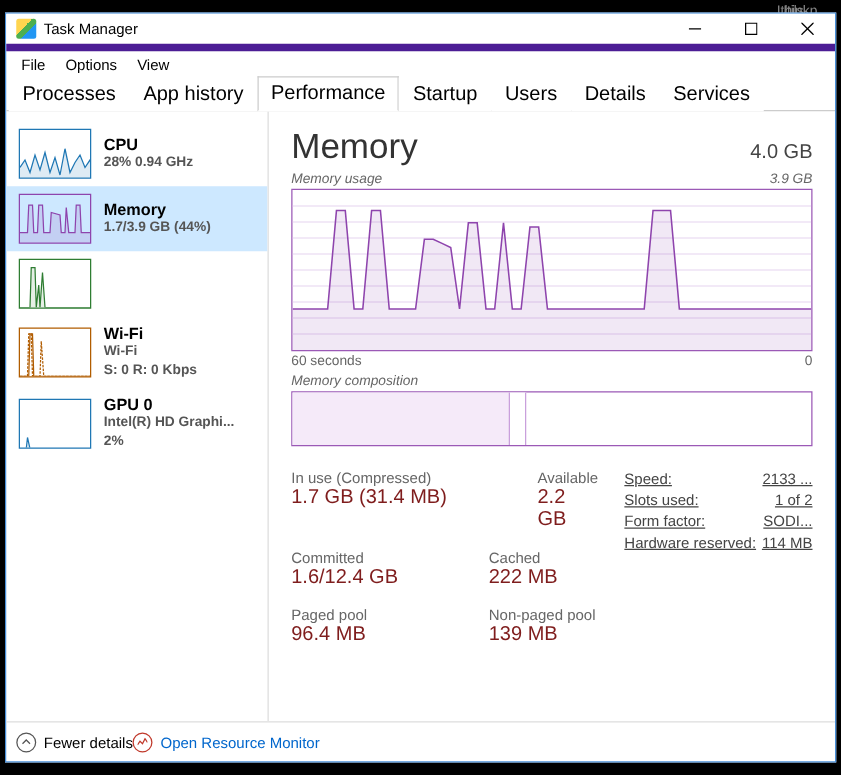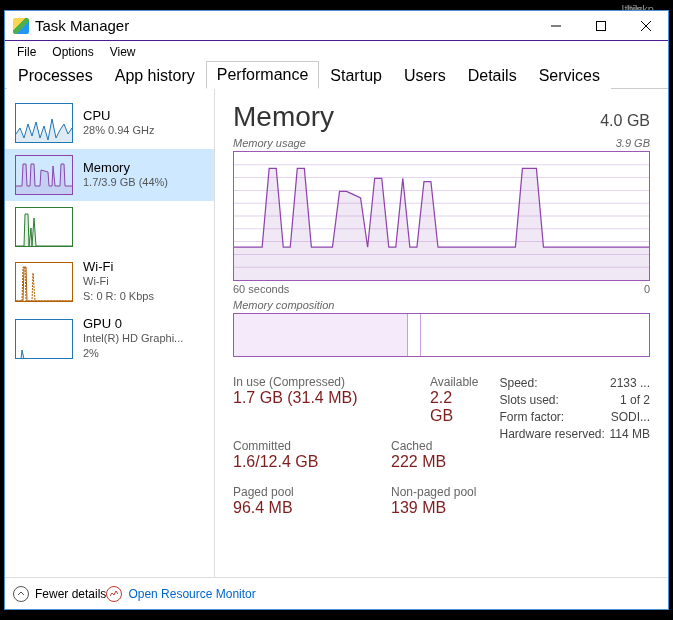--- a/index.html
+++ b/index.html
@@ -21,22 +21,22 @@
     border: 1px solid #4a90d9;
     display: flex;
     flex-direction: column;
   }
   .titlebar {
     height: 30px;
     background: #fff;
     display: flex;
     align-items: center;
     color: #000;
-    font-size: 15px;
-    border-bottom: 1px solid #4c1d95;
+    font-size: 12px;
+    border-bottom: 6px solid #4c1d95;
   }
   .titlebar-icon {
     width: 16px; height: 16px; margin: 0 6px 0 8px;
     background: linear-gradient(135deg,#ffd54f 40%,#4caf50 40% 60%,#2196f3 60%);
     border-radius: 2px;
   }
   .title { flex: 0 0 auto; }
   .title-spacer { flex: 1; }
   .winbtn {
     width: 45px; height: 30px; display:flex; align-items:center; justify-content:center;
@@ -68,21 +68,21 @@
     flex:1; display:flex; overflow:hidden;
   }
   .sidebar {
     width: 210px;
     border-right:1px solid #ddd;
     padding: 8px 0;
     overflow-y:auto;
   }
   .sb-item {
     display:flex; align-items:center; padding:6px 10px;
-    gap:10px; cursor:default;
+    gap:10px; cursor:default;font-weight:bold;
   }
   .sb-item.selected { background:#cde8ff; }
   .sb-graph {
     width:58px; height:40px; border:1px solid #999;
     flex-shrink:0;
     position:relative; overflow:hidden;
   }
   .sb-text { font-size:12px; line-height:15px; color:#222; }
   .sb-name { font-size:13px; color:#000; }
   .sb-sub { font-size:11px; color:#555; }
@@ -110,21 +110,21 @@
   .stats {
     margin-top:18px;
     display:flex;
     gap:20px;
   }
   .stats-left { flex:1; }
   .stats-right { width:170px; font-size:12px; color:#444; }
   .stat-row { display:flex; gap:28px; margin-bottom:14px; }
   .stat-block .stat-label { font-size:12px; color:#666; }
   .stat-block .stat-val { font-size:16px; color:#7f1d1d; }
-  .meta-row { display:flex; justify-content:space-between; line-height:17px; }
+  .meta-row { display:flex; justify-content:space-between; line-height:17px;text-decoration:underline; }
   .footer {
     height:32px; border-top:1px solid #ddd;
     display:flex; align-items:center; 
     padding:0 8px; font-size:12px;
   }
   .fbtn { display:flex; align-items:center; gap:6px; color:#000; }
   .link { color:#0066cc; }
   .circ-ico {
     width:16px;height:16px;border:1px solid #555;border-radius:50%;
     display:flex;align-items:center;justify-content:center;font-size:10px;color:#555;

